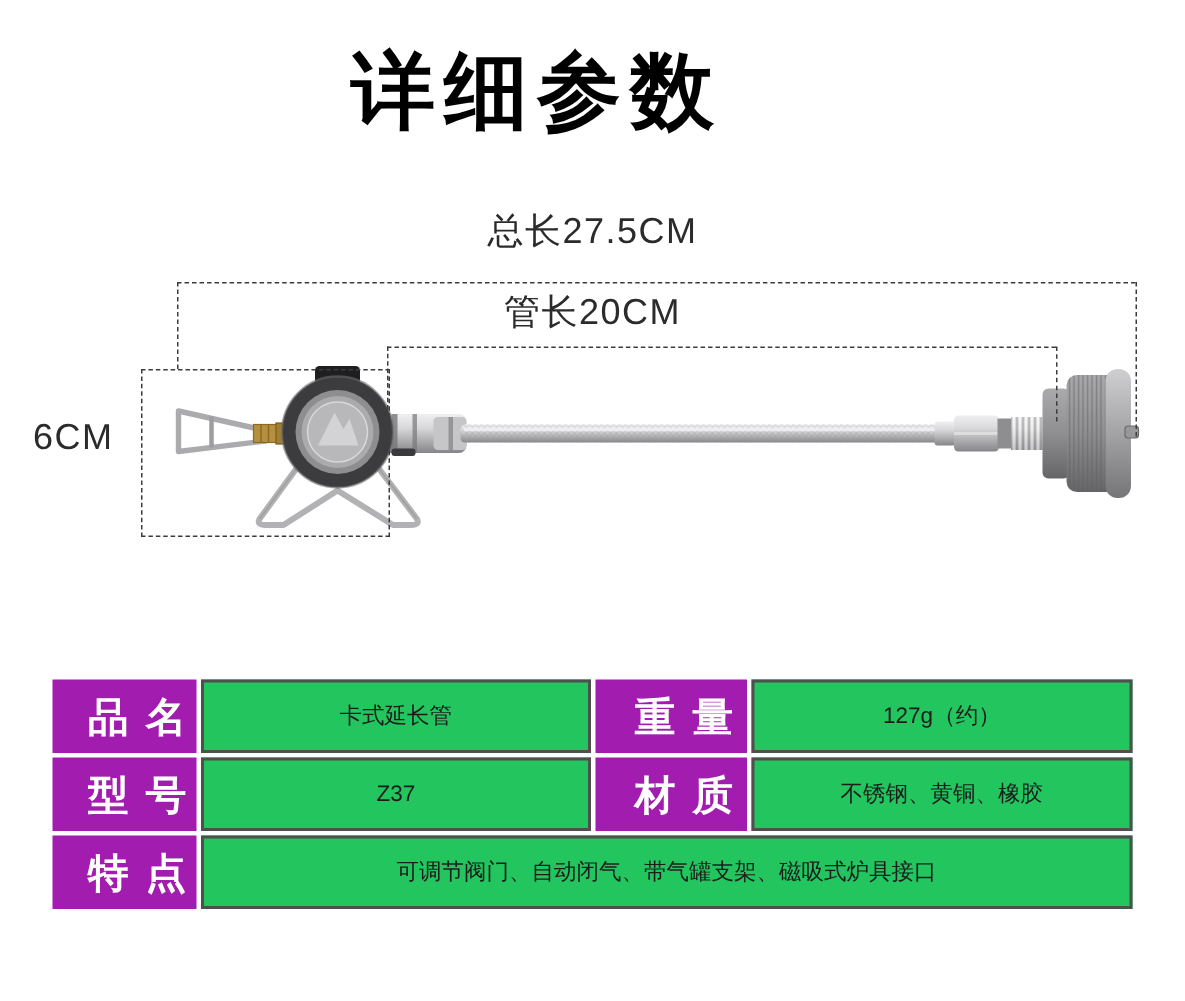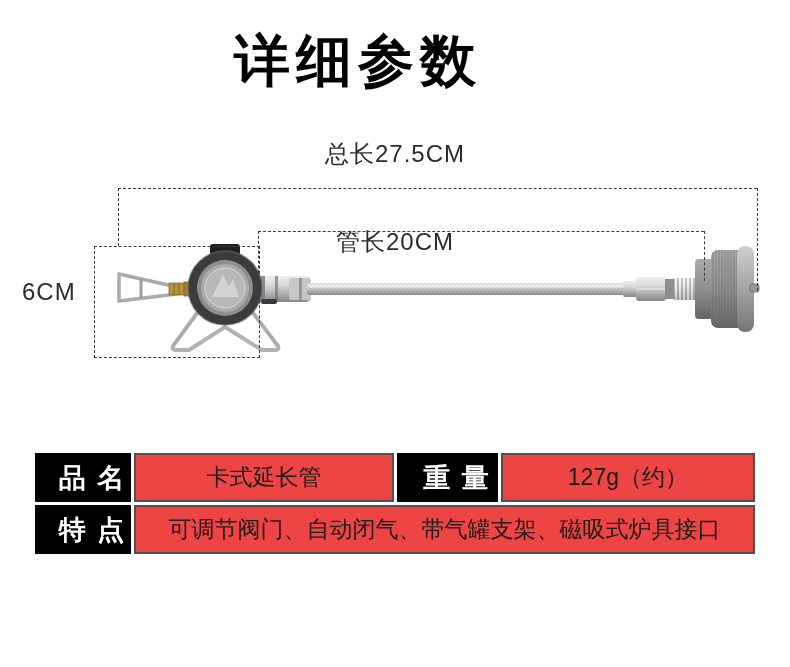--- a/index.html
+++ b/index.html
@@ -8,21 +8,21 @@
     font-family:"Liberation Sans","DejaVu Sans",sans-serif;overflow:hidden;
   }
   
   .page-title{
     position:absolute;left:0;top:24px;width:716px;text-align:center;
     font-size:56px;font-weight:900;color:#000;letter-spacing:6px;
   }
   
   .dim-label{position:absolute;color:#2b2b2b;font-size:24px;font-weight:400;letter-spacing:1px;}
   .lbl-total{left:0;top:138px;width:790px;text-align:center;}
-  .lbl-tube{left:0;top:192px;width:790px;text-align:center;margin-top:34px;}
+  .lbl-tube{left:0;top:192px;width:790px;text-align:center;}
   .lbl-height{left:22px;top:278px;width:84px;text-align:left;}
   
   .dash-h{position:absolute;border-top:1px dashed #3c3c3c;height:0;}
   .dash-v{position:absolute;border-left:1px dashed #3c3c3c;width:0;}
   .dash-box{position:absolute;border:1px dashed #3c3c3c;background:transparent;}
   .line-total{left:118px;top:188px;width:639px;}
   .drop-total-l{left:118px;top:188px;height:58px;}
   .drop-total-r{left:757px;top:188px;height:103px;}
   .line-tube{left:258px;top:231px;width:446px;}
   .drop-tube-l{left:258px;top:231px;height:42px;}
@@ -30,24 +30,24 @@
   .box-height{left:94px;top:246px;width:164px;height:110px;}
   
   .product-svg{position:absolute;left:85px;top:243px;}
   
   table.spec{
     position:absolute;left:32px;top:450px;width:726px;
     border-collapse:separate;border-spacing:3px;table-layout:fixed;
   }
   table.spec td{height:43px;text-align:center;vertical-align:middle;overflow:hidden;white-space:nowrap;}
   td.lab{
-    background:#000000;color:#ffffff;font-size:27px;font-weight:700;letter-spacing:2px;padding-left:20px;
+    background:#a21caf;color:#ffffff;font-size:27px;font-weight:700;letter-spacing:2px;padding-left:20px;
   }
   td.val{
-    background:#ef4444;color:#1c1c1c;font-size:23px;border:2px solid #4f4f4f;
+    background:#22c55e;color:#1c1c1c;font-size:15px;border:2px solid #4f4f4f;
   }
   td.val.spaced{letter-spacing:4px;}
   col.c1{width:95px;}col.c2{width:258px;}col.c3{width:100px;}col.c4{width:252px;}
 </style>
 </head>
 <body>
 
 <div id="stage">
 
   <div class="page-title">详细参数</div>
@@ -160,19 +160,25 @@
         <col class="c4">
       </colgroup>
     <tbody>
       <tr>
         <td class="lab">品 名</td>
         <td class="val">卡式延长管</td>
         <td class="lab">重 量</td>
         <td class="val">127g（约）</td>
       </tr>
       <tr>
+        <td class="lab">型 号</td>
+        <td class="val">Z37</td>
+        <td class="lab">材 质</td>
+        <td class="val">不锈钢、黄铜、橡胶</td>
+      </tr>
+      <tr>
         <td class="lab">特 点</td>
         <td class="val" colspan="3">可调节阀门、自动闭气、带气罐支架、磁吸式炉具接口</td>
       </tr>
     </tbody>
   </table>
 
 </div>
 
 </body></html>

